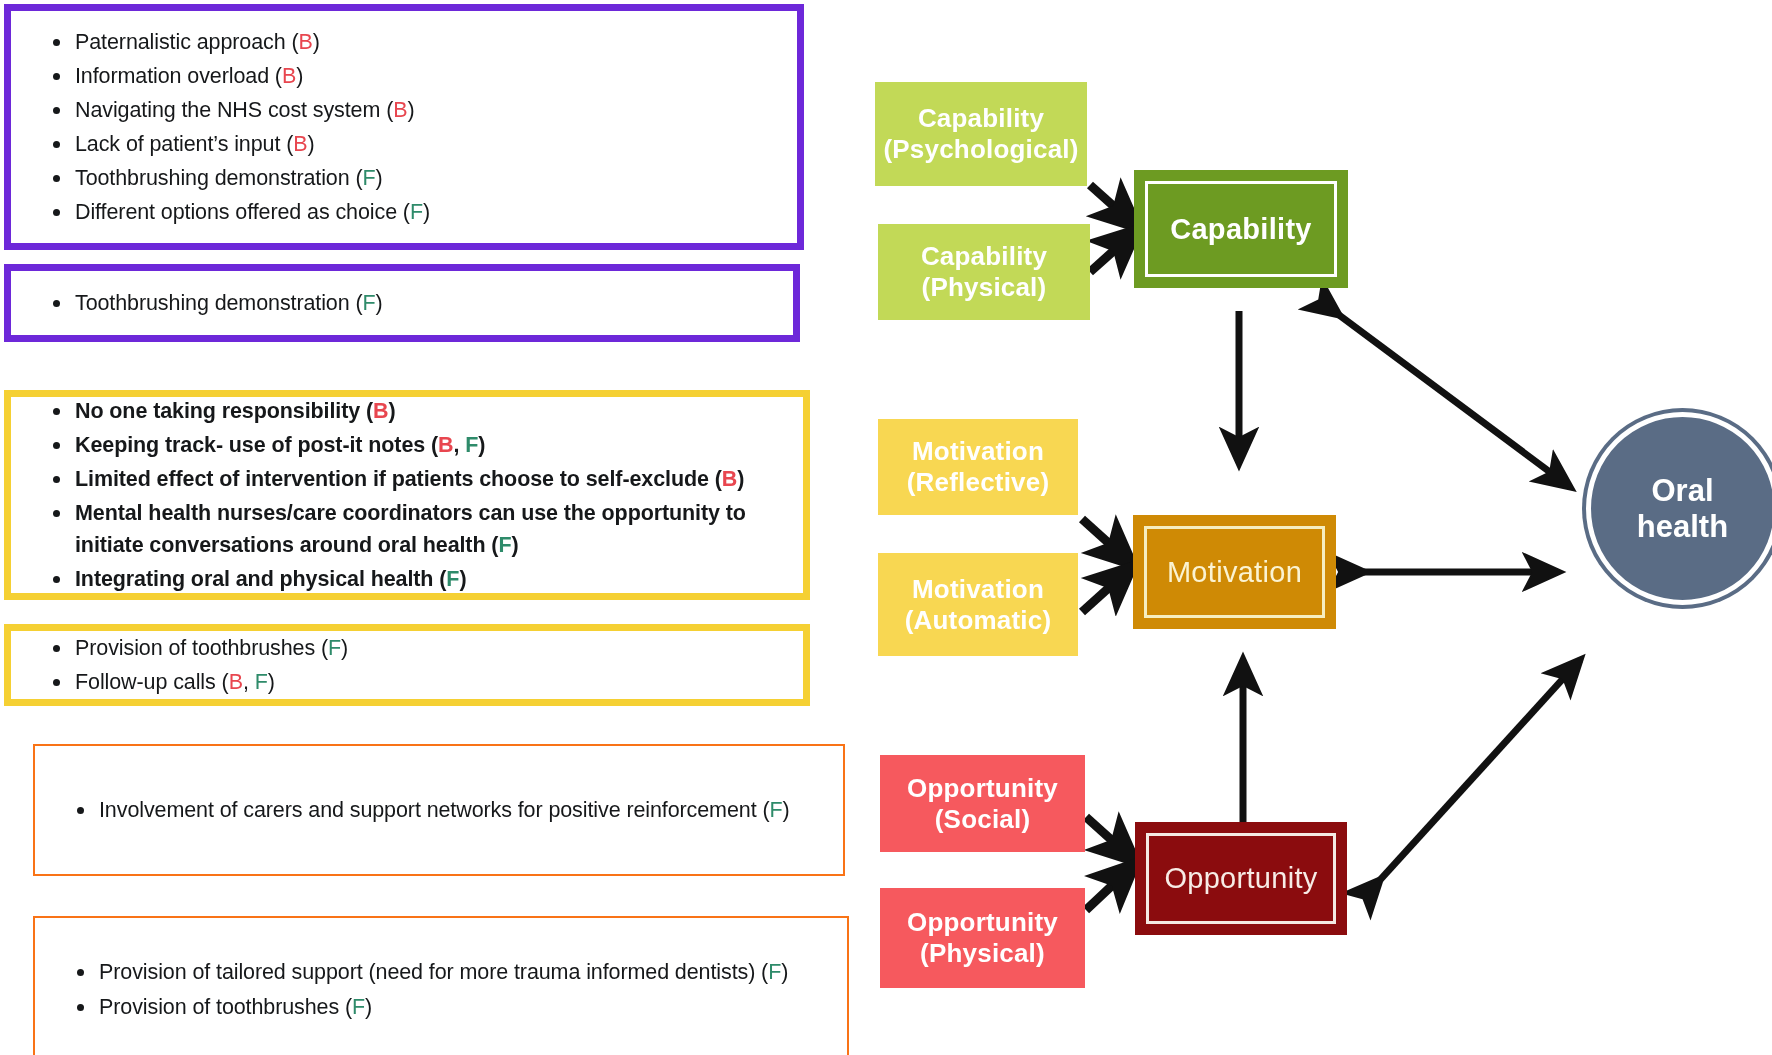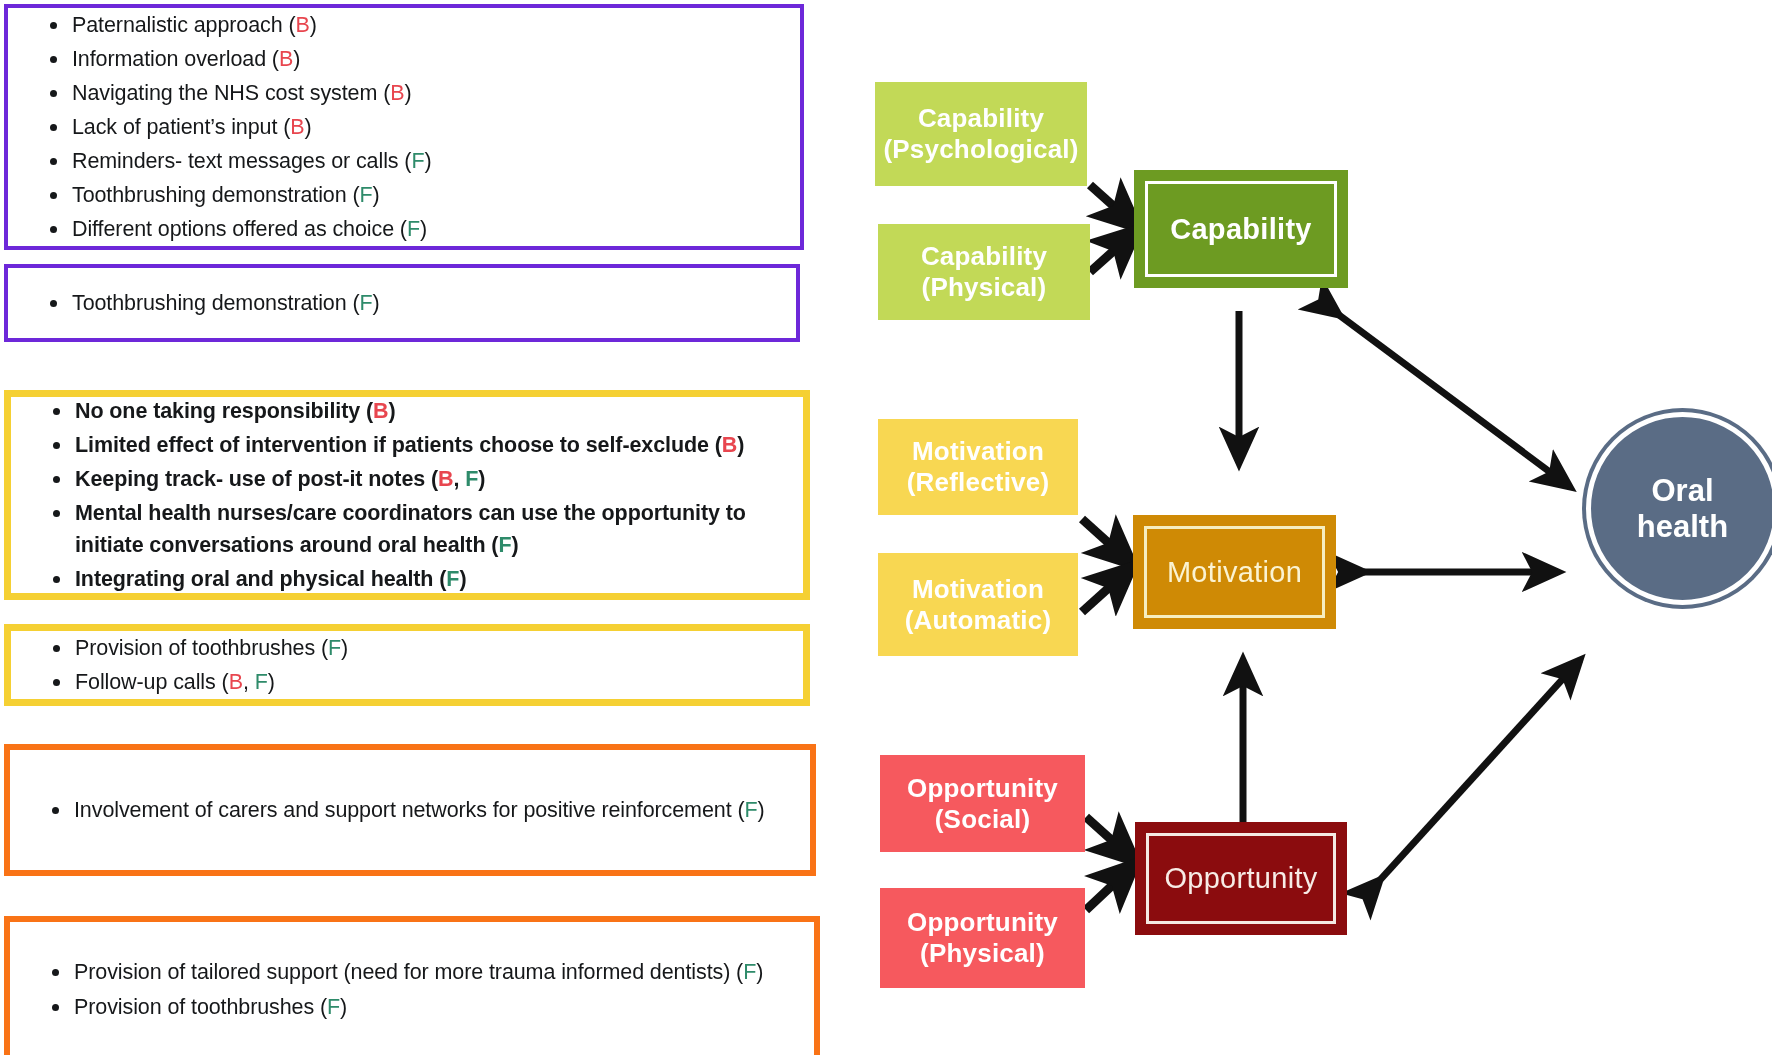--- a/index.html
+++ b/index.html
@@ -33,23 +33,23 @@
   .panel li:last-child{margin-bottom:0;}
   .panel li::before{
     content:"";
     position:absolute;left:0;top:13px;
     width:7px;height:7px;border-radius:50%;
     background:#16181a;
   }
   .tagB{color:#e8464f;}
   .tagF{color:#2e8b6a;}
 
-  .p-green{border:4px solid #6d28d9;}
+  .p-green{border:7px solid #6d28d9;}
   .p-yellow{border:7px solid #f5d033;}
-  .p-red{border:6px solid #f97316;}
+  .p-red{border:2px solid #f97316;margin-left:29px;}
 
   
   #panel-1{left:4px;  top:4px;   width:800px; height:246px;}
   #panel-2{left:4px;  top:264px; width:796px; height:78px;}
   #panel-3{left:4px;  top:390px; width:806px; height:210px;font-weight:bold;}
   #panel-4{left:4px;  top:624px; width:806px; height:82px;}
   #panel-5{left:4px;  top:744px; width:812px; height:132px;}
   #panel-6{left:4px;  top:916px; width:816px; height:147px;}
 
   #panel-5 ul li,#panel-6 ul li{line-height:33px;}
@@ -114,35 +114,34 @@
 </style>
 </head>
 <body>
 
 <div class="panel p-green" id="panel-1">
   <ul>
       <li>Paternalistic approach (<span class="tagB">B</span>)</li>
       <li>Information overload (<span class="tagB">B</span>)</li>
       <li>Navigating the NHS cost system (<span class="tagB">B</span>)</li>
       <li>Lack of patient’s input (<span class="tagB">B</span>)</li>
-      <li>Reminders- text messages or calls (<span class="tagF">F</span>)</li>
       <li>Toothbrushing demonstration (<span class="tagF">F</span>)</li>
       <li>Different options offered as choice (<span class="tagF">F</span>)</li>
     </ul>
 </div>
 <div class="panel p-green" id="panel-2">
   <ul>
       <li>Toothbrushing demonstration (<span class="tagF">F</span>)</li>
     </ul>
 </div>
 <div class="panel p-yellow" id="panel-3">
   <ul>
       <li>No one taking responsibility (<span class="tagB">B</span>)</li>
+      <li>Keeping track- use of post-it notes (<span class="tagB">B</span>, <span class="tagF">F</span>)</li>
       <li>Limited effect of intervention if patients choose to self-exclude (<span class="tagB">B</span>)</li>
-      <li>Keeping track- use of post-it notes (<span class="tagB">B</span>, <span class="tagF">F</span>)</li>
       <li>Mental health nurses/care coordinators can use the opportunity to initiate conversations around oral health (<span class="tagF">F</span>)</li>
       <li>Integrating oral and physical health (<span class="tagF">F</span>)</li>
     </ul>
 </div>
 <div class="panel p-yellow" id="panel-4">
   <ul>
       <li>Provision of toothbrushes (<span class="tagF">F</span>)</li>
       <li>Follow-up calls (<span class="tagB">B</span>, <span class="tagF">F</span>)</li>
     </ul>
 </div>

